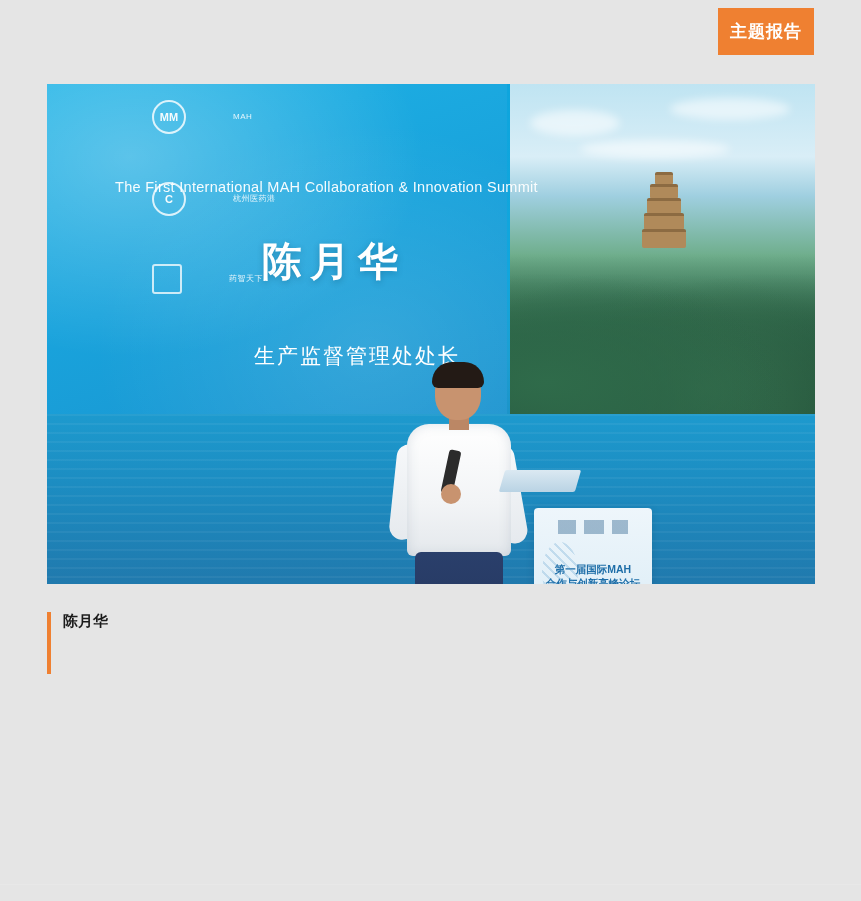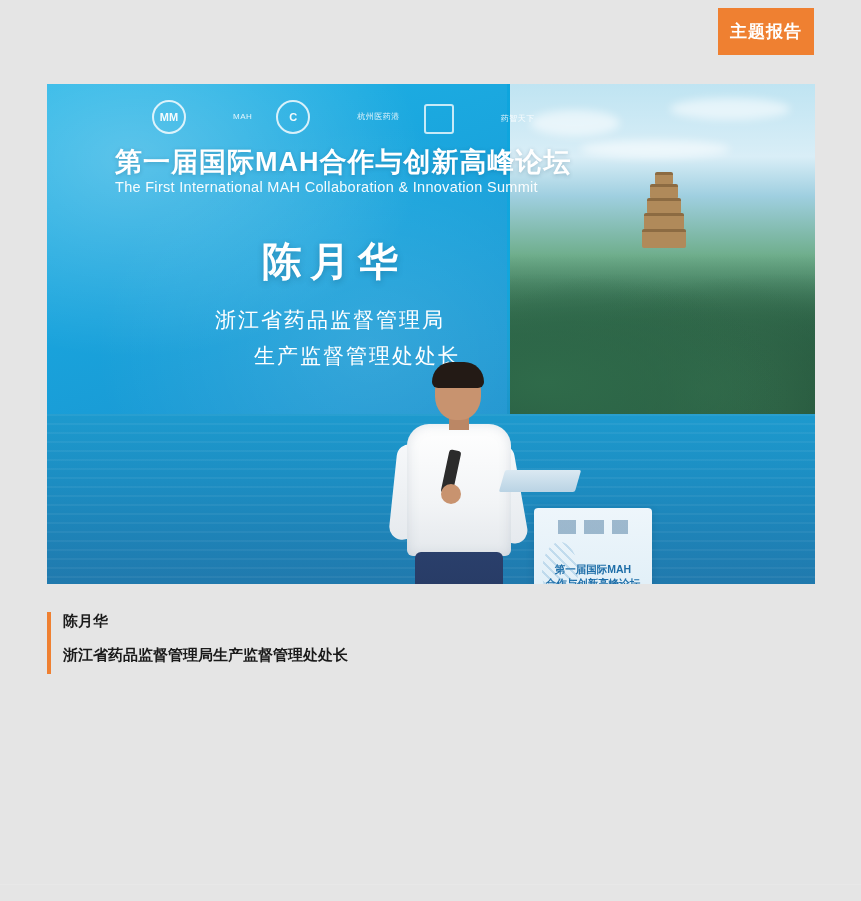--- a/index.html
+++ b/index.html
@@ -64,24 +64,25 @@
     background:
       radial-gradient(ellipse at 18% 22%, rgba(255,255,255,0.28) 0%, rgba(255,255,255,0) 55%),
       radial-gradient(ellipse at 70% 80%, rgba(255,255,255,0.12) 0%, rgba(255,255,255,0) 60%);
   }
   
   .logos {
     position: absolute;
     left: 105px;
     top: 16px;
     display: flex;
-    align-items: flex-end;
-    gap: 24px;
+    align-items: flex-start;
+    gap: 48px;
     z-index: 3;
     opacity: .95;
+    flex-direction: column;
   }
   .logo-mark {
     width: 30px; height: 30px;
     border-radius: 50%;
     border: 2px solid rgba(255,255,255,.85);
     color: #fff;
     font-size: 11px;
     display: flex; align-items: center; justify-content: center;
     font-weight: bold;
   }
@@ -335,24 +336,22 @@
         <div class="logo-grp">
           <div class="logo-mark">C</div>
           <div class="logo-text">杭州医药港</div>
         </div>
         <div class="logo-grp">
           <div class="logo-sq"></div>
           <div class="logo-text">药智天下</div>
         </div>
       </div>
 
-      <div class="scr-title-cn">第一届国际MAH合作与创新高峰论坛</div>
       <div class="scr-title-en">The First International MAH Collaboration &amp; Innovation Summit</div>
       <div class="scr-name">陈月华</div>
-      <div class="scr-role1">浙江省药品监督管理局</div>
       <div class="scr-role2">生产监督管理处处长</div>
 
       <div class="screen-right">
         <div class="cloud" style="left:20px;top:26px;width:90px;height:26px;"></div>
         <div class="cloud" style="left:160px;top:14px;width:120px;height:22px;"></div>
         <div class="cloud" style="left:70px;top:56px;width:150px;height:18px;"></div>
         <div class="pagoda">
           <div class="tier" style="top:0;width:18px;height:10px;"></div>
           <div class="tier" style="top:12px;width:28px;height:12px;"></div>
           <div class="tier" style="top:26px;width:34px;height:13px;"></div>
@@ -387,18 +386,17 @@
         </div>
 
       </div>
 
     </div>
   </div>
 
   <div class="caption">
     <div class="cap-bar"></div>
     <div class="cap-name">陈月华</div>
-    <div class="cap-role">浙江省药品监督管理局生产监督管理处处长</div>
   </div>
 
 
   <div class="bottom-rule"></div>
 </div>
 
 </body></html>

